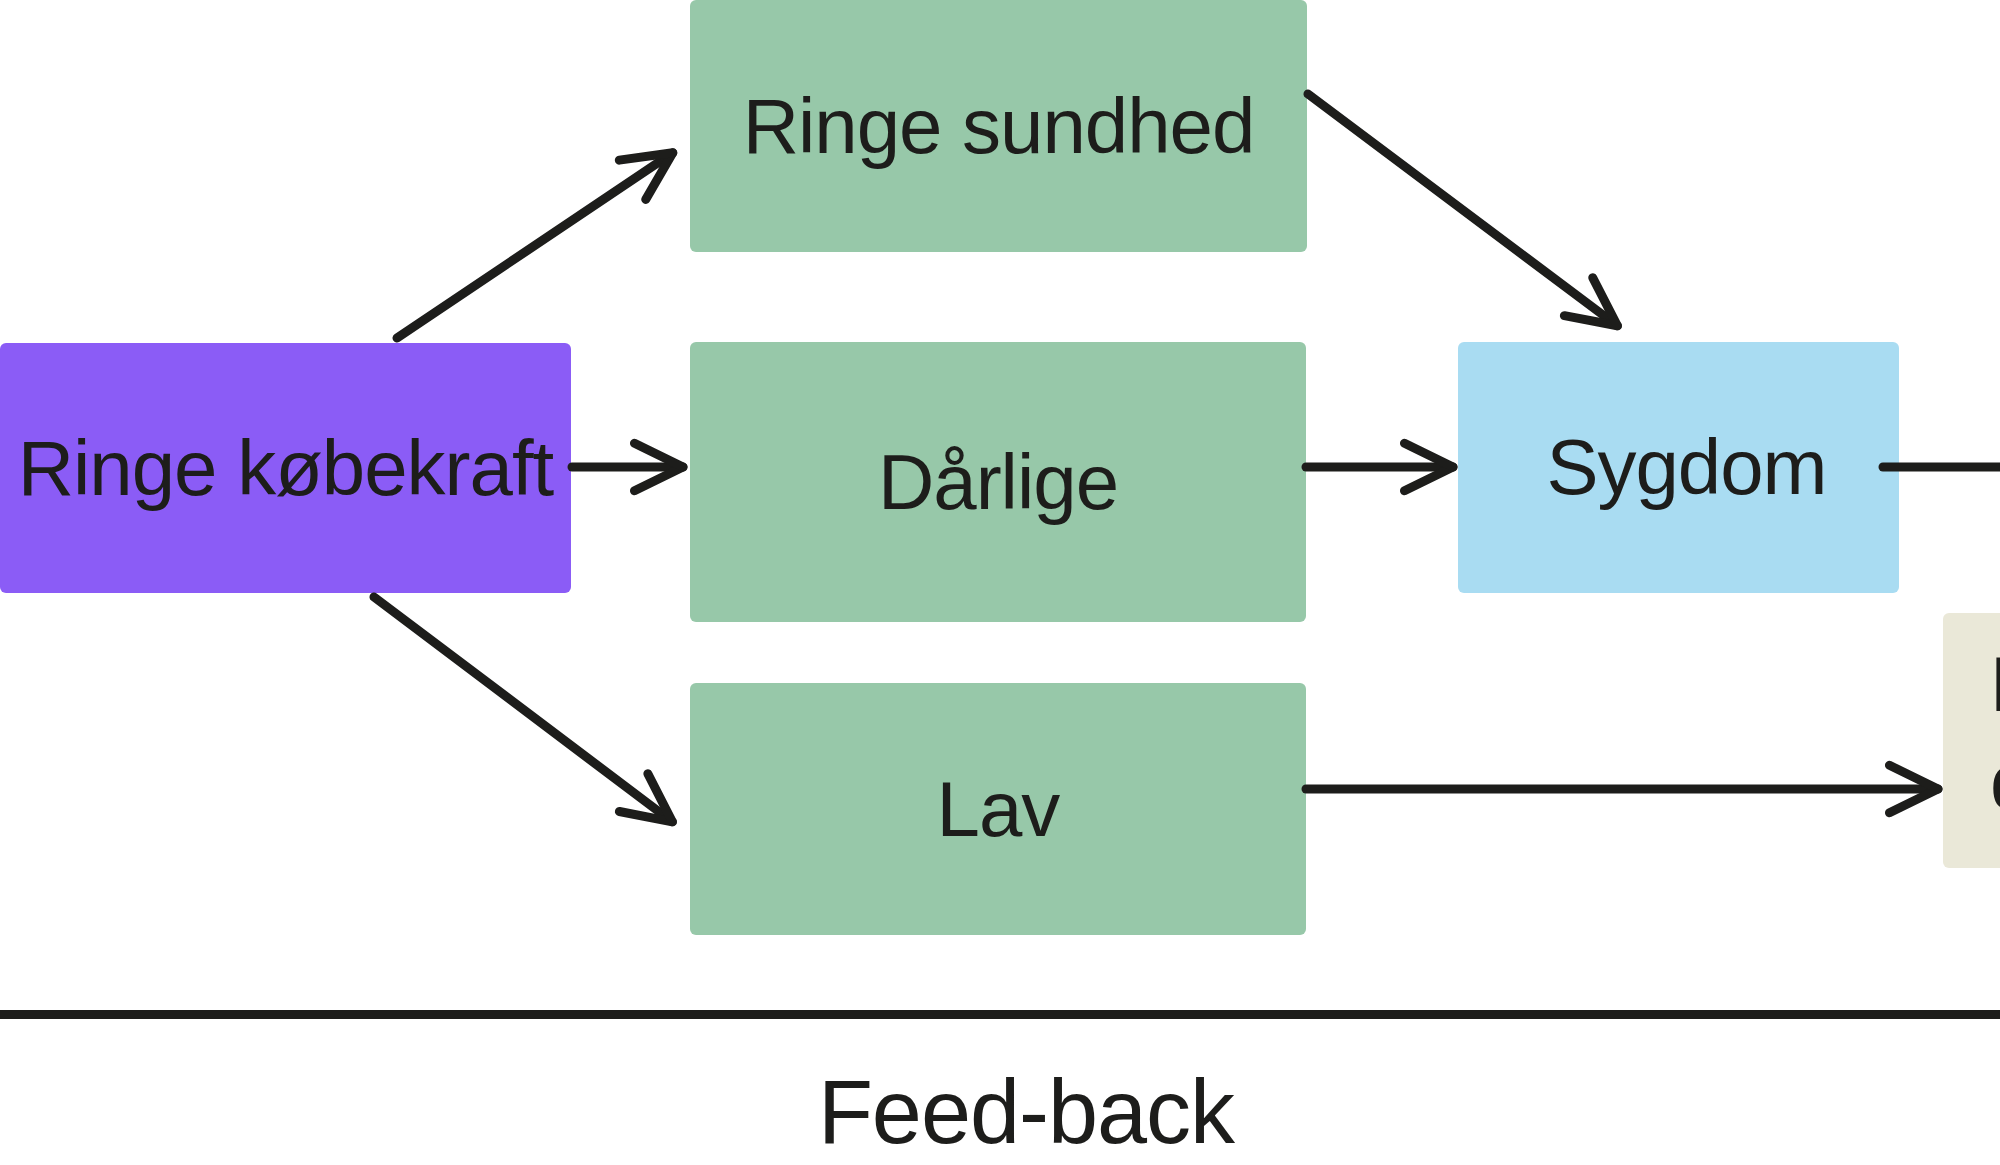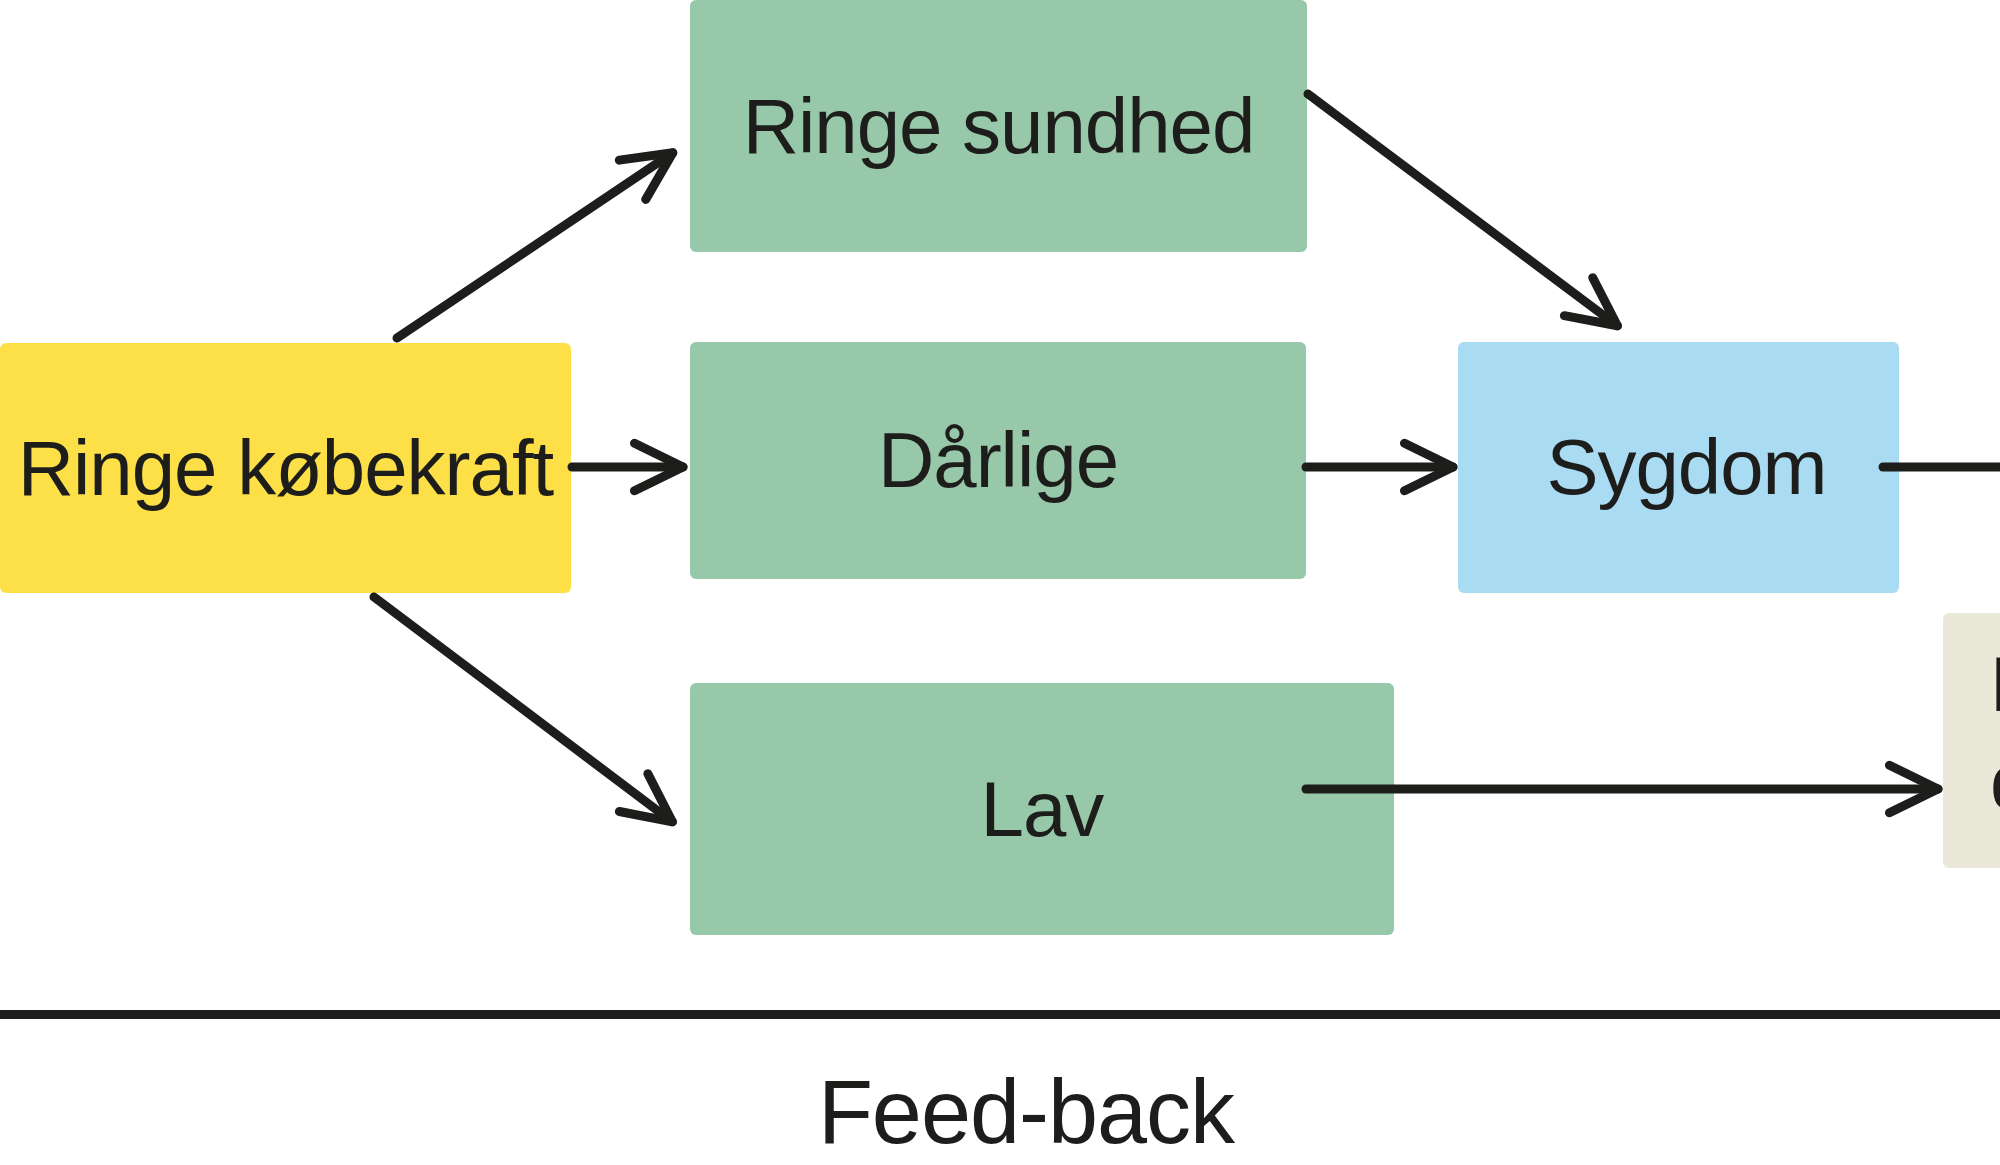--- a/index.html
+++ b/index.html
@@ -19,24 +19,24 @@
     align-items: center;
     justify-content: center;
     text-align: center;
     font-size: 78px;
     line-height: 95px;
     letter-spacing: -1px;
     color: #1d1d1b;
     border-radius: 6px;
   }
   .node span { display: block; white-space: nowrap; }
-  #node-ringe-koebekraft   { left: 0px;    top: 343px; width: 571px; height: 250px; background: #fde047; }
+  #node-ringe-koebekraft   { left: 0px;    top: 343px; width: 571px; height: 250px; background: #8b5cf6; }
   #node-ringe-sundhed      { left: 690px;  top: 0px;   width: 617px; height: 252px; background: #97c8a9; }
-  #node-daarlige-boligforhold { left: 690px; top: 342px; width: 616px; height: 237px; background: #97c8a9; }
-  #node-lav-uddannelse     { left: 690px;  top: 683px; width: 704px; height: 252px; background: #97c8a9; }
+  #node-daarlige-boligforhold { left: 690px; top: 342px; width: 616px; height: 280px; background: #97c8a9; }
+  #node-lav-uddannelse     { left: 690px;  top: 683px; width: 616px; height: 252px; background: #97c8a9; }
   #node-sygdom             { left: 1458px; top: 342px; width: 425px; height: 251px; background: #a9dcf2; padding-left: 16px; }
   #node-clipped-right-box  {
     left: 1943px; top: 613px; width: 120px; height: 255px;
     background: #eae8d8;
     display: block;
   }
   #node-clipped-right-box .clip-text {
     position: absolute;
     left: 47px; top: 22px;
     text-align: left;

